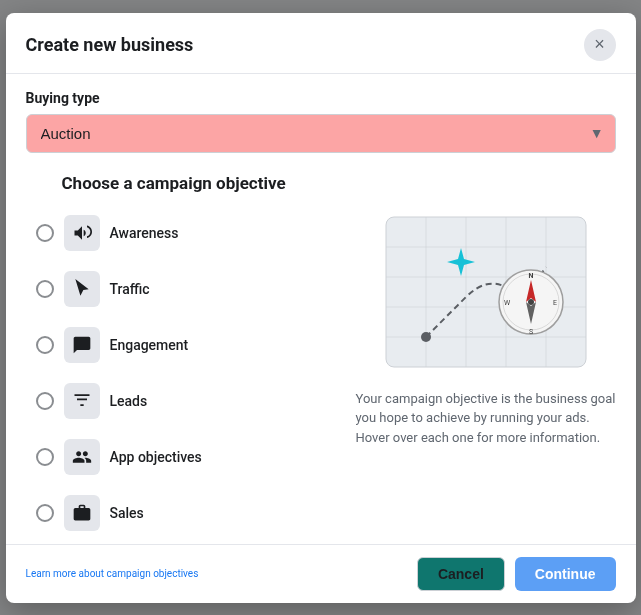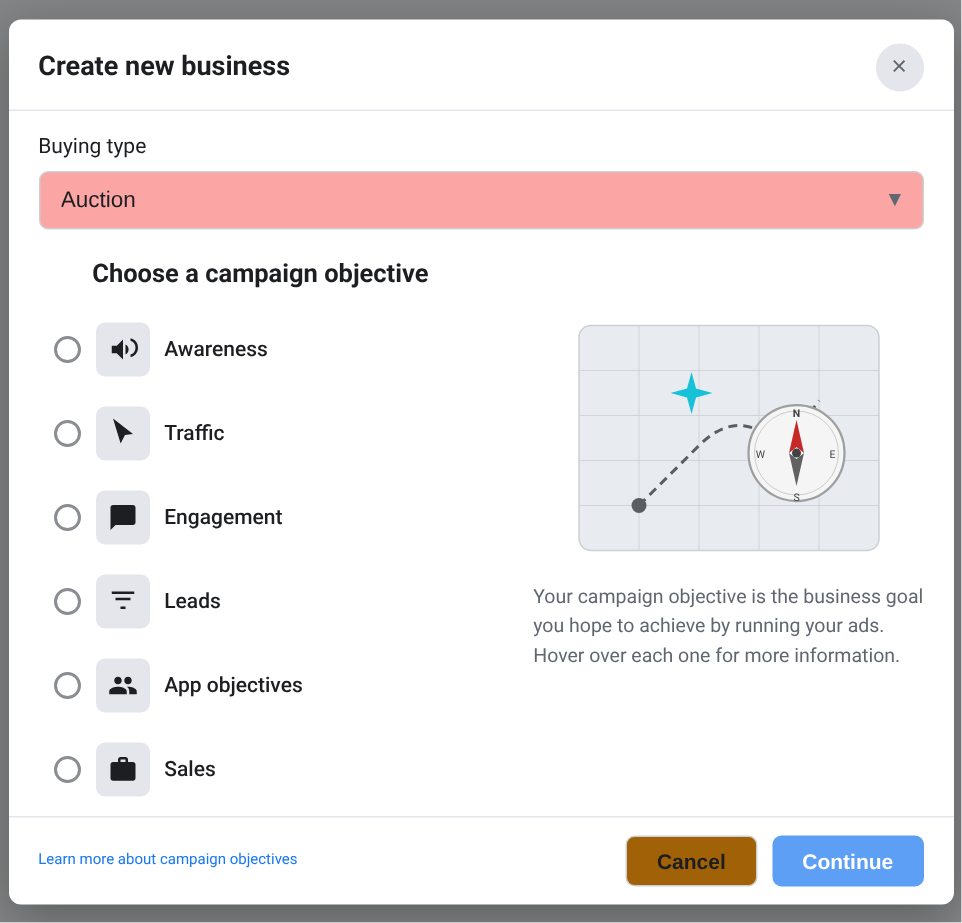--- a/index.html
+++ b/index.html
@@ -69,21 +69,21 @@
     }
 
     .modal-body {
       padding: 16px 20px;
       overflow-y: auto;
       flex: 1;
     }
 
     .buying-type-label {
       font-size: 14px;
-      font-weight: 400;
+      font-weight: 700;
       color: #1c1e21;
       margin-bottom: 8px;
     }
 
     .select-wrapper {
       position: relative;
       margin-bottom: 20px;
     }
 
     .select-dropdown {
@@ -215,21 +215,21 @@
 
     .footer-buttons {
       display: flex;
       gap: 10px;
     }
 
     .btn-cancel {
       padding: 8px 20px;
       border: 1px solid #ccd0d5;
       border-radius: 6px;
-      background: #a16207;
+      background: #0f766e;
       font-size: 14px;
       font-weight: 600;
       color: #1c1e21;
       cursor: pointer;
     }
 
     .btn-continue {
       padding: 8px 20px;
       border: none;
       border-radius: 6px;

